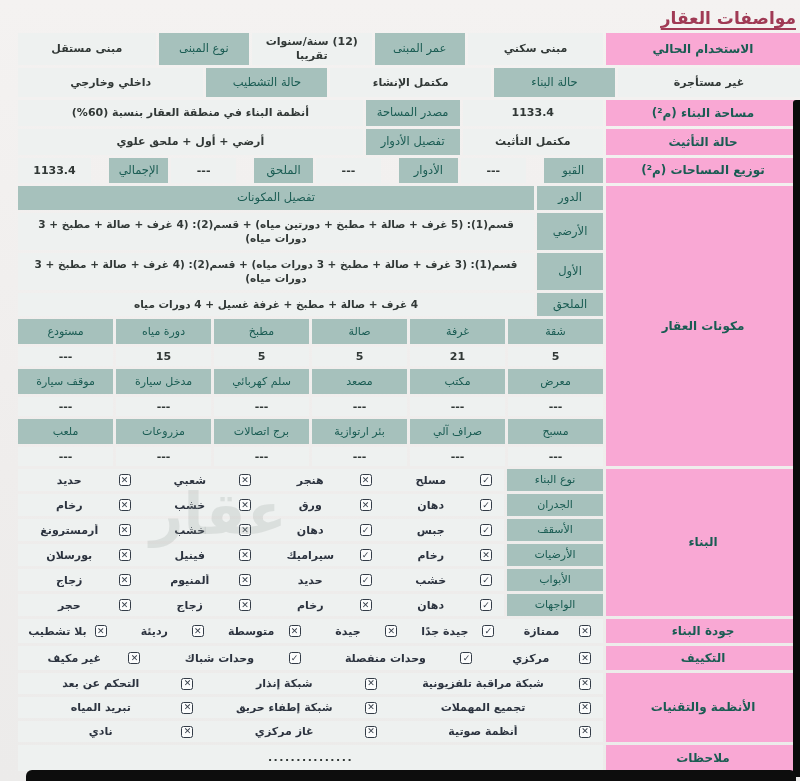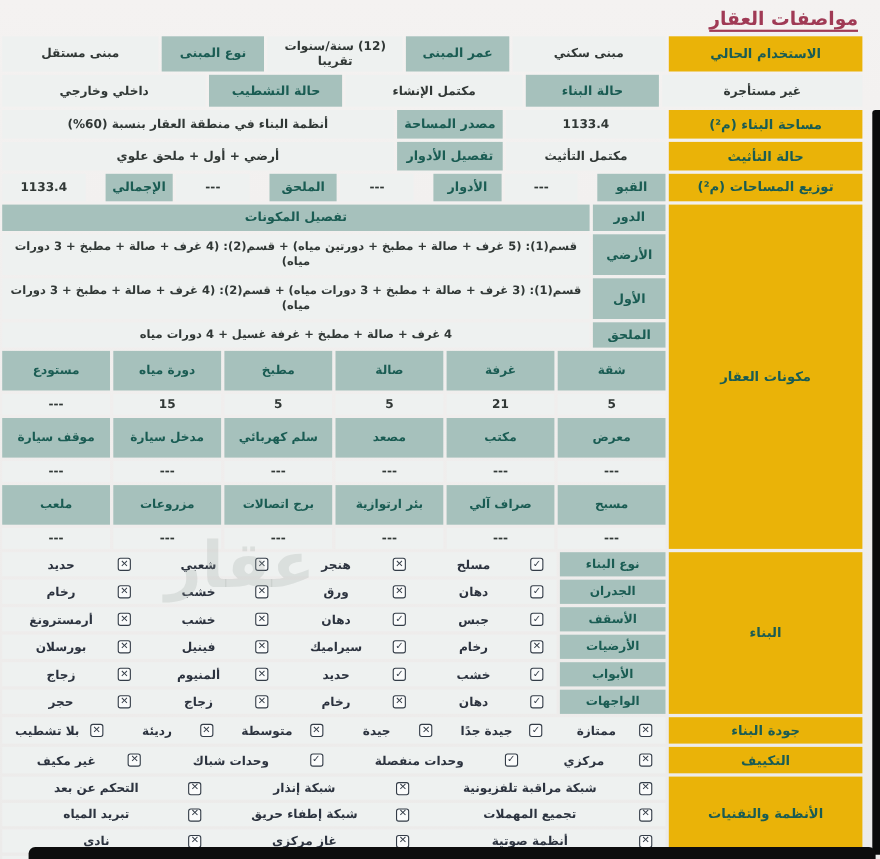--- a/index.html
+++ b/index.html
@@ -3,50 +3,50 @@
 <meta charset="utf-8">
 <style>
   * { box-sizing: border-box; }
   html,body { margin:0; padding:0; }
   body {
     width:800px; height:781px; position:relative; overflow:hidden;
     background:linear-gradient(180deg,#f4f2f1 0%,#efedec 60%,#ecebea 100%);
     font-family:"DejaVu Sans", sans-serif;
     direction:rtl;
   }
-  .doc { position:absolute; inset:0; padding:5px 16px 0 10px;border-radius:18px; }
+  .doc { position:absolute; inset:0; padding:5px 0 0 10px;border-radius:18px; }
   .page-title{
     display:inline-block; margin:3px 4px 5px 0;
     color:#a03a55; font-size:17px; font-weight:bold;
     text-decoration:underline; text-decoration-thickness:2px; text-underline-offset:4px;
   }
   .tbl { display:flex; flex-direction:column; gap:3px; width:782px; }
   .band { display:flex; gap:3px; }
   .hcell{
-    width:176px; flex:none; background:#eab308; color:#1a5c53;
+    width:194px; flex:none; background:#f9a8d4; color:#1a5c53;
     font-weight:bold; font-size:12px; display:flex; align-items:center; justify-content:center;
     text-align:center; padding:2px 6px; line-height:1.25;
   }
   .content{ flex:1; display:flex; gap:3px; min-width:0; }
   .lcell{
-    background:#a6c1bc; color:#1a5c53; font-weight:bold; font-size:11.5px;
+    background:#a6c1bc; color:#1a5c53; font-weight:normal; font-size:11.5px;
     display:flex; align-items:center; justify-content:center; text-align:center;
     padding:1px 4px; line-height:1.2;
   }
   .vcell{
     background:#eef1f0; color:#313836; font-weight:bold; font-size:11px;
     display:flex; align-items:center; justify-content:center; text-align:center;
     padding:1px 5px; line-height:1.25;
   }
   .stack{ flex:1; display:flex; flex-direction:column; gap:3px; min-width:0; }
   .frow{ display:flex; gap:3px; }
   .flabel{ width:66px; flex:none; }
   .fdetail{ flex:1; font-size:10.5px; }
   .counts{ display:grid; grid-template-columns:repeat(6,1fr); gap:3px; }
-  .counts .lcell{ height:36px; font-size:11px; }
+  .counts .lcell{ height:25px; font-size:11px; }
   .counts .vcell{ height:19px; }
   .cons-row{ display:flex; gap:3px; height:22px; }
   .cons-label{ width:96px; flex:none; font-size:11px; }
   .opts{ flex:1; background:#eef1f0; display:flex; align-items:center; padding:0 2px; min-width:0; }
   .pair{ flex:1; display:flex; align-items:center; min-width:0; }
   .cb{
     flex:none; width:12px; height:12px; margin-inline-start:10px;
     border:1.5px solid #333c47; border-radius:2.5px; background:#fbfcfc;
     color:#333c47; font-size:9px; font-weight:bold;
     display:flex; align-items:center; justify-content:center; line-height:1;

